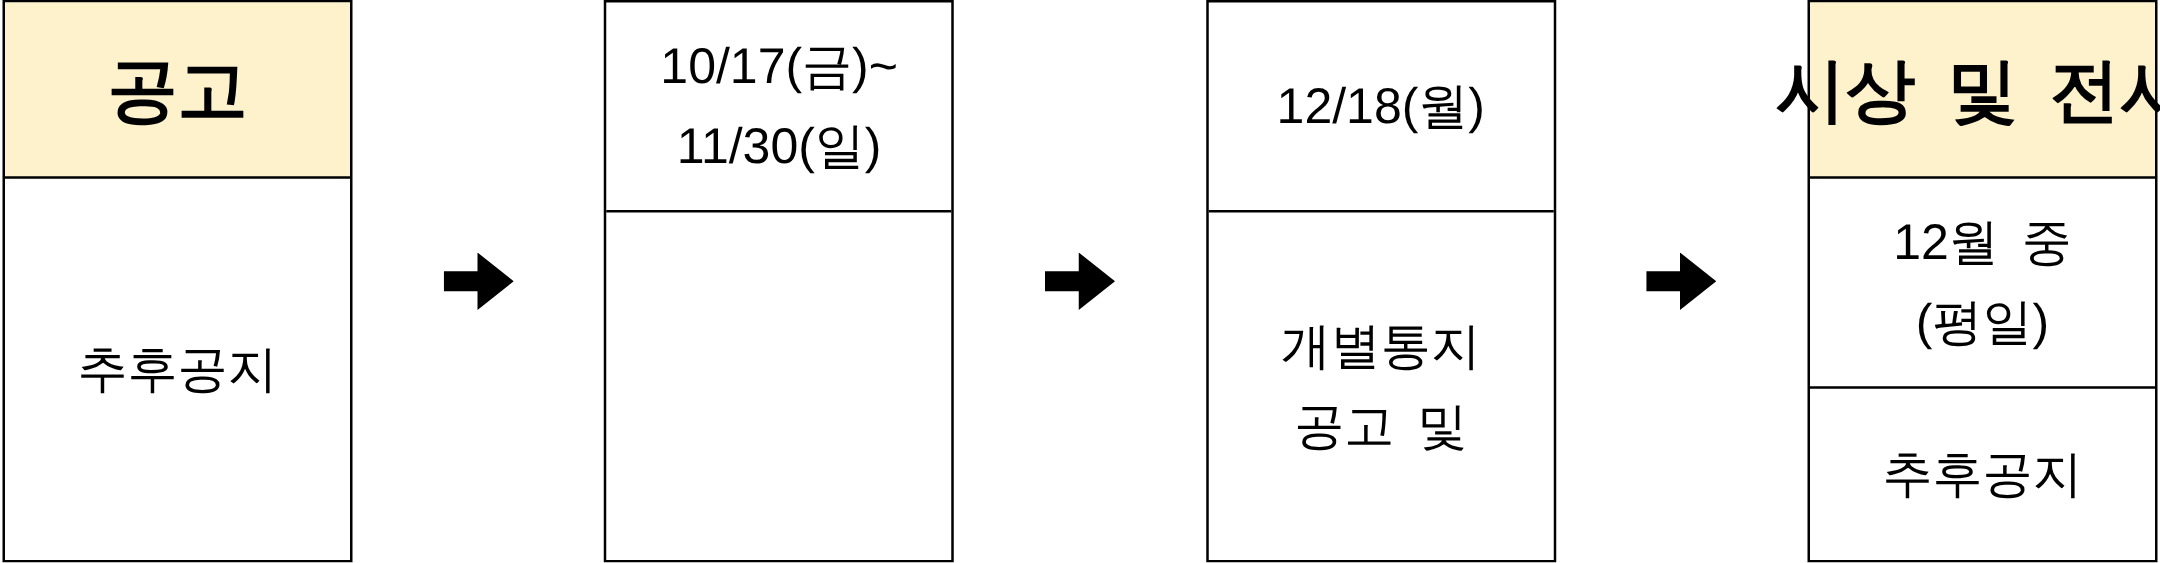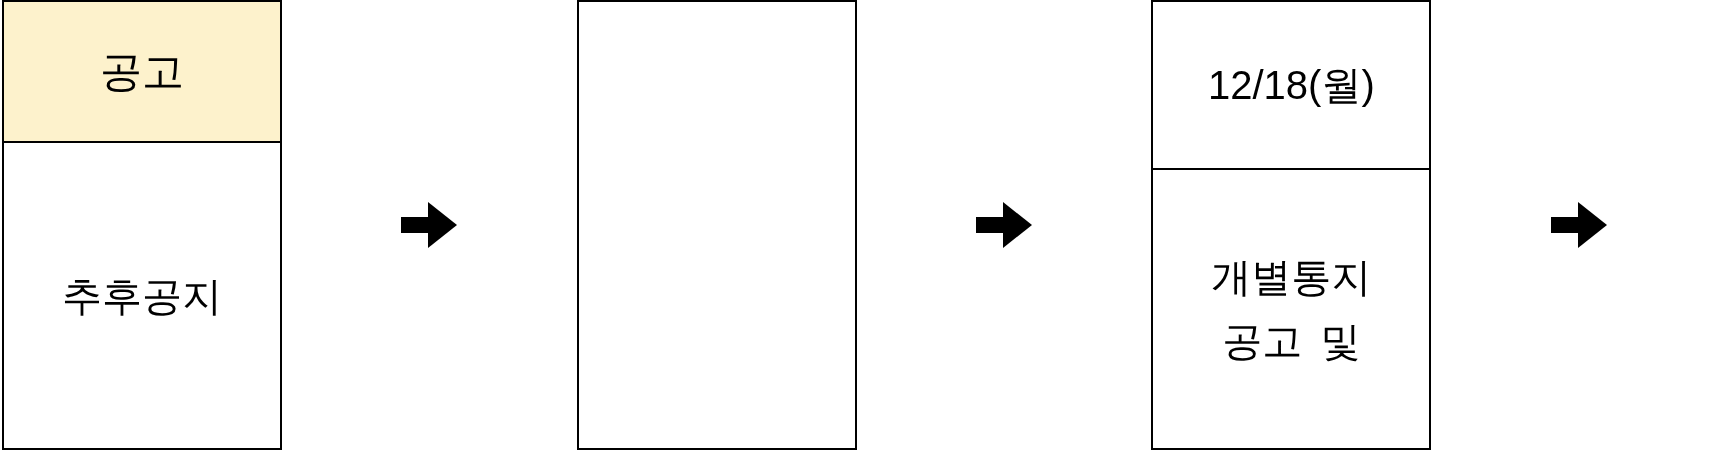--- a/index.html
+++ b/index.html
@@ -41,22 +41,22 @@
     text-align: center;
     line-height: 1.6;
     word-spacing: 0.18em;
     white-space: nowrap;
   }
   .cell.header {
     height: 141px;
     flex: 0 0 141px;
     background: var(--header-bg);
     border-bottom: 2px solid var(--border);
-    font-size: 42px;
-    font-weight: normal;
+    font-size: 56px;
+    font-weight: bold;
   }
   .cell.middle {
     height: 168px;
     flex: 0 0 168px;
     border-bottom: 2px solid var(--border);
     font-size: 40px;
   }
   .cell.bottom {
     flex: 1 1 auto;
     font-size: 40px;
@@ -89,20 +89,24 @@
   </div>
 
   <div class="spacer">
     <svg class="arrow-icon" viewBox="0 0 56 46" xmlns="http://www.w3.org/2000/svg">
       <rect x="0" y="15" width="30" height="16"></rect>
       <polygon points="27,0 56,23 27,46"></polygon>
     </svg>
   </div>
 
   <div class="step">
+    <div class="cell middle">
+      <div>10/17(금)~</div>
+      <div>11/30(일)</div>
+    </div>
   </div>
 
   <div class="spacer">
     <svg class="arrow-icon" viewBox="0 0 56 46" xmlns="http://www.w3.org/2000/svg">
       <rect x="0" y="15" width="30" height="16"></rect>
       <polygon points="27,0 56,23 27,46"></polygon>
     </svg>
   </div>
 
   <div class="step">
@@ -115,14 +119,26 @@
     </div>
   </div>
 
   <div class="spacer">
     <svg class="arrow-icon" viewBox="0 0 56 46" xmlns="http://www.w3.org/2000/svg">
       <rect x="0" y="15" width="30" height="16"></rect>
       <polygon points="27,0 56,23 27,46"></polygon>
     </svg>
   </div>
 
+  <div class="step">
+    <div class="cell header">
+      <span>시상 및 전시</span>
+    </div>
+    <div class="cell middle">
+      <div>12월 중</div>
+      <div>(평일)</div>
+    </div>
+    <div class="cell bottom">
+      <div>추후공지</div>
+    </div>
+  </div>
 
 </div>
 
 </body></html>

